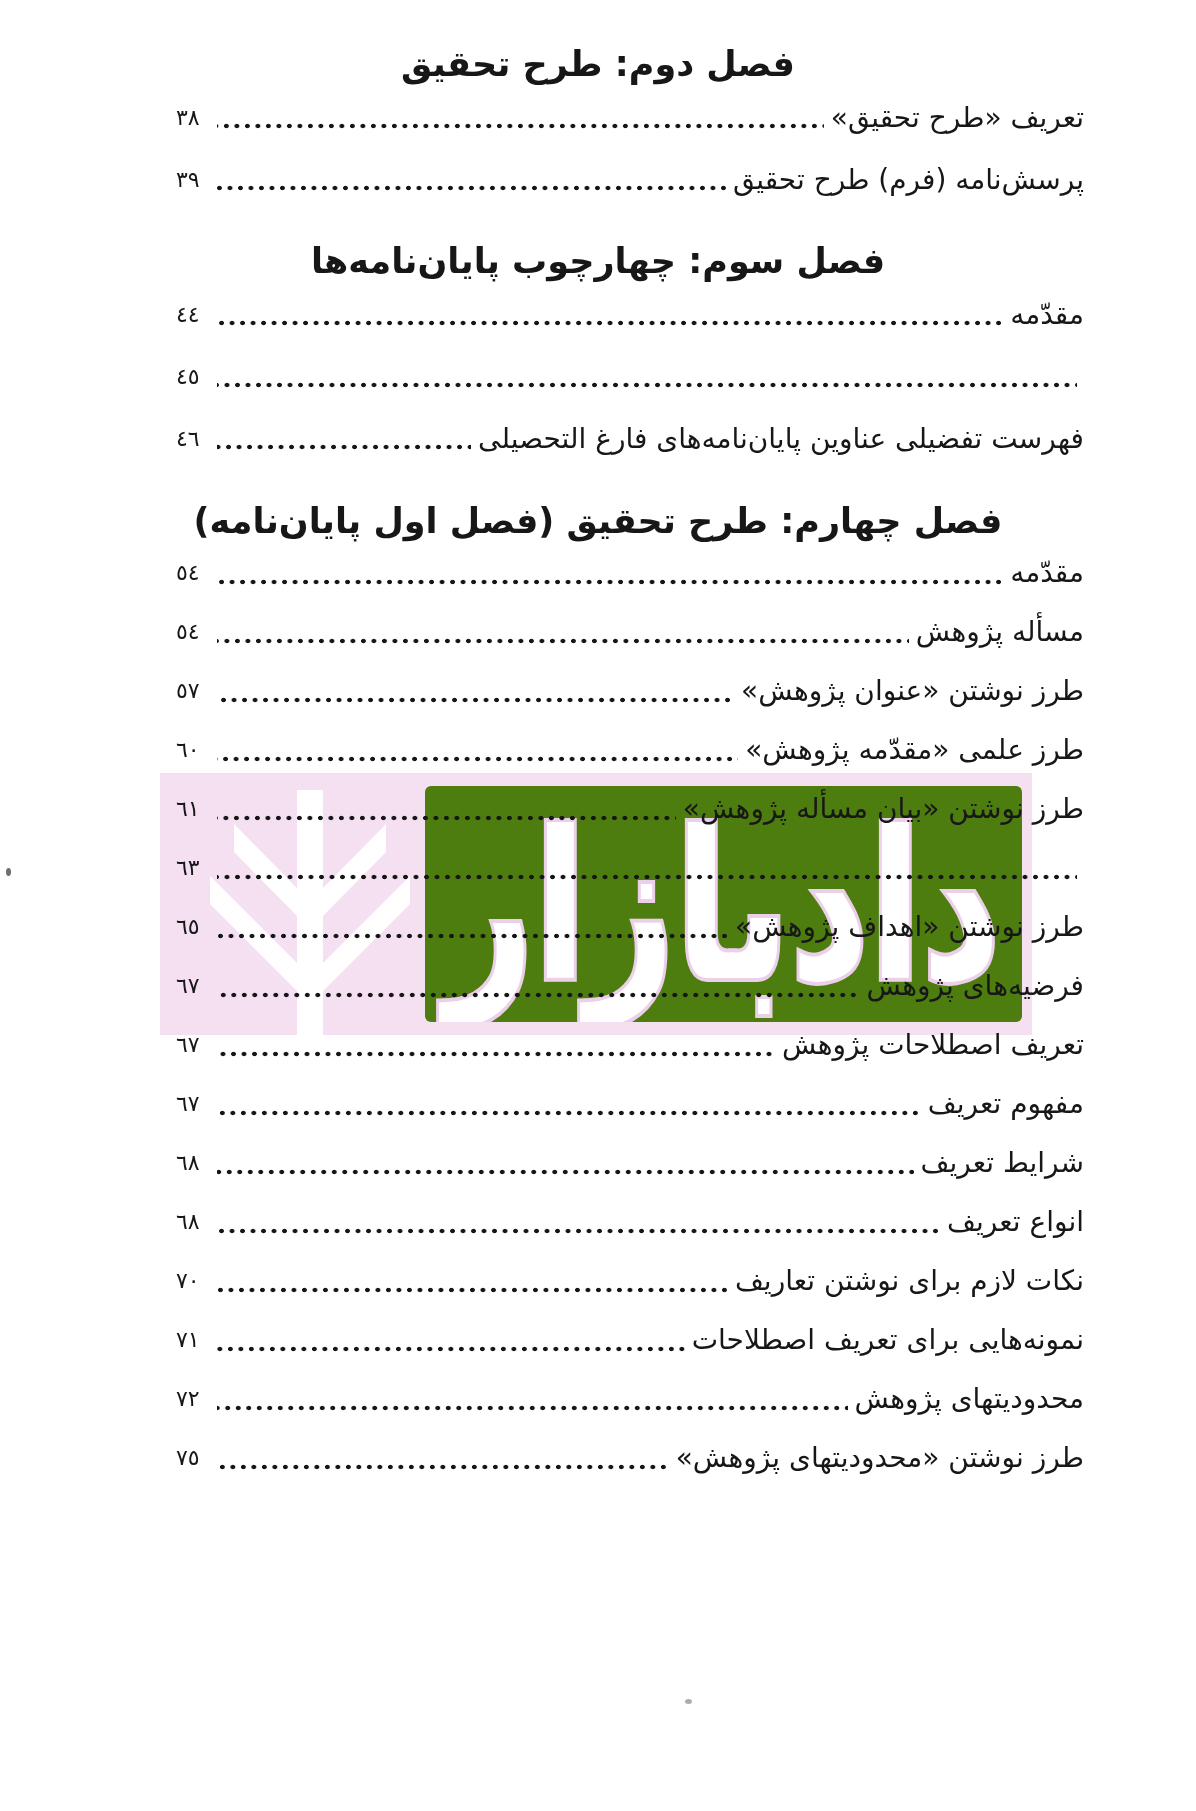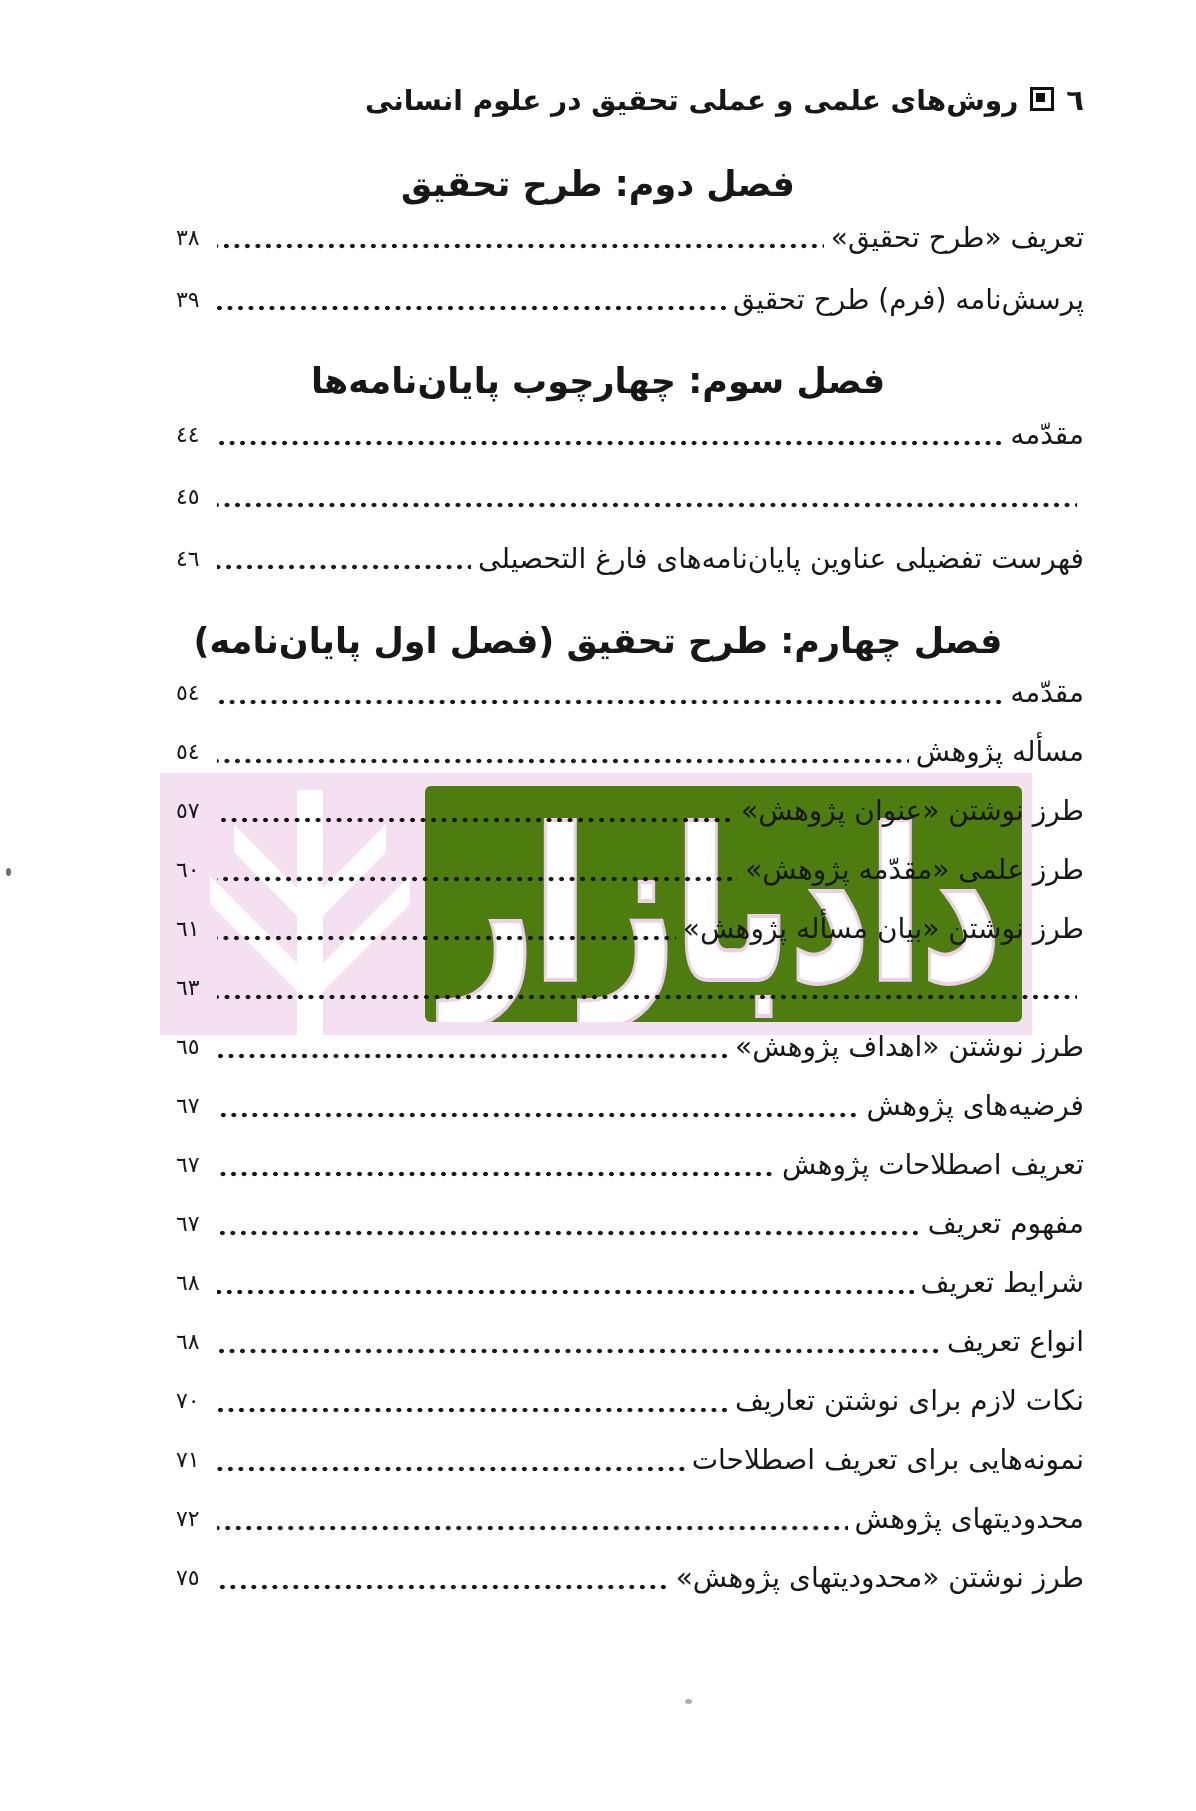--- a/index.html
+++ b/index.html
@@ -80,23 +80,20 @@
         <text x="298" y="192" text-anchor="middle" direction="rtl" font-family="DejaVu Sans, sans-serif" font-size="205" font-weight="bold" textLength="555" lengthAdjust="spacingAndGlyphs" fill="#ffffff" stroke="#ecd0e9" stroke-width="8" paint-order="stroke">دادبازار</text>
       </svg>
     </div>
   </div>
 
   <div class="speck speck-a"></div>
   <div class="speck speck-b"></div>
 
   <div class="content">
 
-    <div class="header">
-      <span class="page-num">٦</span><span class="sq-icon"></span><span>روش‌های علمی و عملی تحقیق در علوم انسانی</span>
-    </div>
 
     <div class="toc" id="toc-root">
         <div class="section-heading mt-s1">فصل دوم: طرح تحقیق</div>
         <div class="toc-row row-h62">
     <span class="toc-title">تعریف «طرح تحقیق»</span>
     <span class="toc-dots"></span>
     <span class="toc-page">٣٨</span>
   </div>
         <div class="toc-row row-h62">
     <span class="toc-title">پرسش‌نامه (فرم) طرح تحقیق</span>

